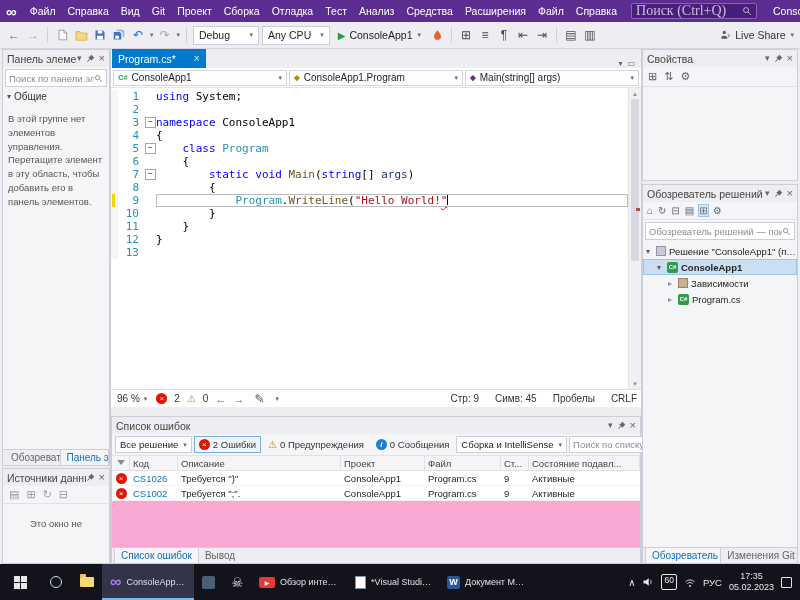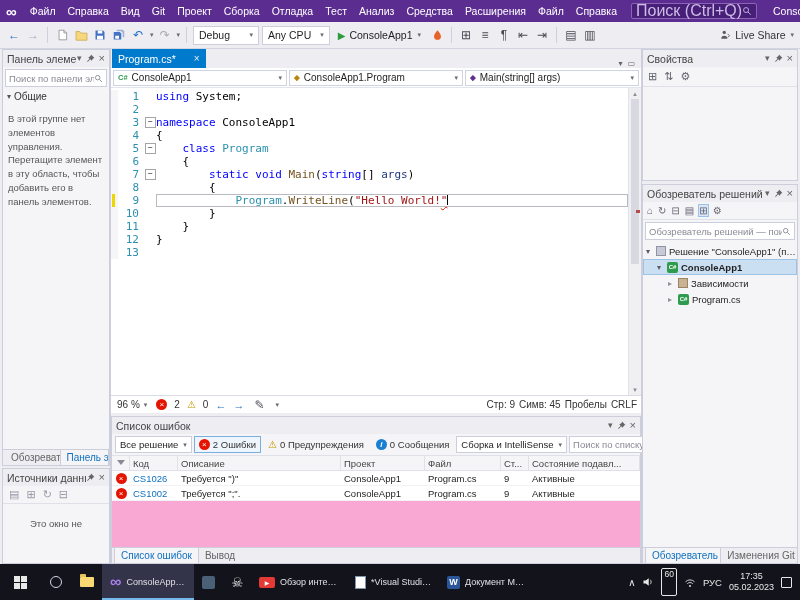--- a/index.html
+++ b/index.html
@@ -7,21 +7,21 @@
 body{font-family:"Liberation Sans",sans-serif;font-size:11px;color:#1e1e1e;background:#eeeef2}
 .window{display:flex;flex-direction:column;width:800px;height:600px}
 
 
 .titlebar{height:22px;flex:0 0 22px;background:#5c2d91;display:flex;align-items:center;color:#fff;padding-left:6px}
 .vslogo{font-size:15px;font-weight:bold;margin-right:7px}
 .vslogo::after{content:"\221E"}
 .menubar{display:flex;align-items:center;height:100%}
 .menu-item{padding:0 6px;font-size:10.5px;line-height:22px;cursor:default}
 .tsearch{width:126px;height:16px;background:#471e78;border:1px solid #8a63b5;border-radius:2px;display:flex;align-items:center;margin-left:8px;padding:0 4px}
-.tsearch-in{flex:1;background:transparent;border:0;outline:0;color:#cdbce4;font-size:16px;font-family:Liberation Sans, sans-serif;min-width:0}
+.tsearch-in{flex:1;background:transparent;border:0;outline:0;color:#cdbce4;font-size:14px;font-family:Liberation Serif, serif;min-width:0}
 .tsearch-in::placeholder{color:#cdbce4}
 .tproj{font-size:10.5px;margin-left:16px}
 
 
 .toolbar{height:27px;flex:0 0 27px;background:#eeeef2;border-bottom:1px solid #d2d4e0;display:flex;align-items:center;padding:0 6px;gap:3px}
 .tbico{display:inline-flex;align-items:center;justify-content:center;min-width:16px;height:20px;color:#4a4a55;font-size:12px}
 .tbico.blue{color:#2470c8}
 .tbico.dim{color:#a9a9b6}
 .i-back::after{content:"\2190"}
 .i-fwd::after{content:"\2192"}
@@ -118,24 +118,24 @@
 .zoom-dd{display:flex;align-items:center;gap:3px;padding:0 2px}
 .err-badge{width:11px;height:11px;flex:0 0 11px;border-radius:50%;background:#e51400;color:#fff;font-size:8px;line-height:11px;text-align:center;display:inline-block}
 .err-badge::after{content:"\00D7"}
 .warn-glyph{color:#c89b00;font-size:10px}
 .warn-glyph::after{content:"\26A0"}
 .info-badge{width:11px;height:11px;border-radius:50%;background:#1b80d0;color:#fff;font-size:8px;font-style:italic;font-weight:bold;line-height:11px;text-align:center;display:inline-block}
 .info-badge::after{content:"i"}
 .nav-arrow{color:#2470c8;font-size:11px}
 .cnt{color:#333}
 .caret-info{margin-left:auto;display:flex}
-.caret-info span{margin-left:4px;white-space:nowrap}
-
-
-.errorlist{flex:0 0 148px;margin-top:3px}
+.caret-info span{margin-left:16px;white-space:nowrap}
+
+
+.errorlist{flex:0 0 148px;margin-top:9px}
 .el-toolbar{height:22px;flex:0 0 22px;display:flex;align-items:center;gap:2px;padding:0 3px;border-bottom:1px solid #e0e0e8;font-size:9.5px}
 .el-dd{height:17px;border:1px solid #cccedb;background:#fff;display:flex;align-items:center;gap:4px;padding:0 4px;white-space:nowrap}
 .el-tog{height:17px;display:flex;align-items:center;gap:3px;padding:0 4px;white-space:nowrap;color:#333;border:1px solid transparent}
 .el-tog.active{border-color:#7ab0e0;background:#eef5fc}
 .el-search{margin-left:auto;width:142px;height:17px;border:1px solid #cccedb;background:#fff;display:flex;align-items:center;padding:0 3px;flex:0 0 142px}
 .el-grid{flex:1;background:#f9a8d4;overflow:hidden;font-size:9.5px}
 .el-hrow,.el-row{display:grid;grid-template-columns:18px 48px 163px 84px 76px 28px 1fr;height:15px;line-height:15px}
 .el-hrow{background:#f5f5f8;border-bottom:1px solid #e0e0e8;color:#444}
 .el-hcell{padding:0 3px;border-right:1px solid #e0e0e8;white-space:nowrap;overflow:hidden}
 .el-row{border-bottom:1px solid #f2f2f6;background:#fff}
@@ -190,21 +190,21 @@
 .ico-skull{color:#eee;font-size:13px;line-height:1}
 .ico-skull::after{content:"\2620"}
 .ico-youtube{width:16px;height:11px;background:#e53935;border-radius:2px;color:#fff;font-size:6px}
 .ico-youtube::after{content:"\25B6"}
 .ico-notepad{width:11px;height:13px;background:#fff;border:1px solid #7d96ad}
 .ico-notepad::after{content:"";display:block;margin:2px 1px 0;height:8px;background:repeating-linear-gradient(#8fb6d9 0 1px,transparent 1px 3px)}
 .ico-word{width:13px;height:13px;background:#2b579a;border-radius:2px;color:#fff;font-size:9px;font-weight:bold}
 .ico-word::after{content:"W"}
 .tb-tray{margin-left:auto;display:flex;align-items:center;gap:7px;padding:0 8px;font-size:9.5px}
 .trayico{display:inline-flex;align-items:center;color:#e8e8e8;font-size:10px}
-.batt{border:1px solid #e8e8e8;border-radius:2px;padding:0 2px;font-size:8.5px;height:28px;line-height:10px}
+.batt{border:1px solid #e8e8e8;border-radius:2px;padding:0 2px;font-size:8.5px;height:16px;line-height:10px}
 .tray-clock{text-align:center;font-size:9px;line-height:1.25}
 .action-box{width:11px;height:11px;border:1px solid #e8e8e8;border-radius:1px}
 svg{display:block}
 </style>
 </head>
 <body>
 
 <div class="window">
 
   <div class="titlebar">

